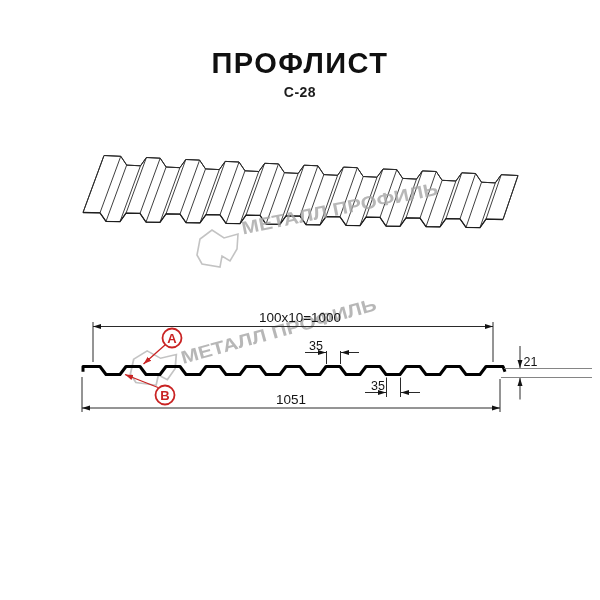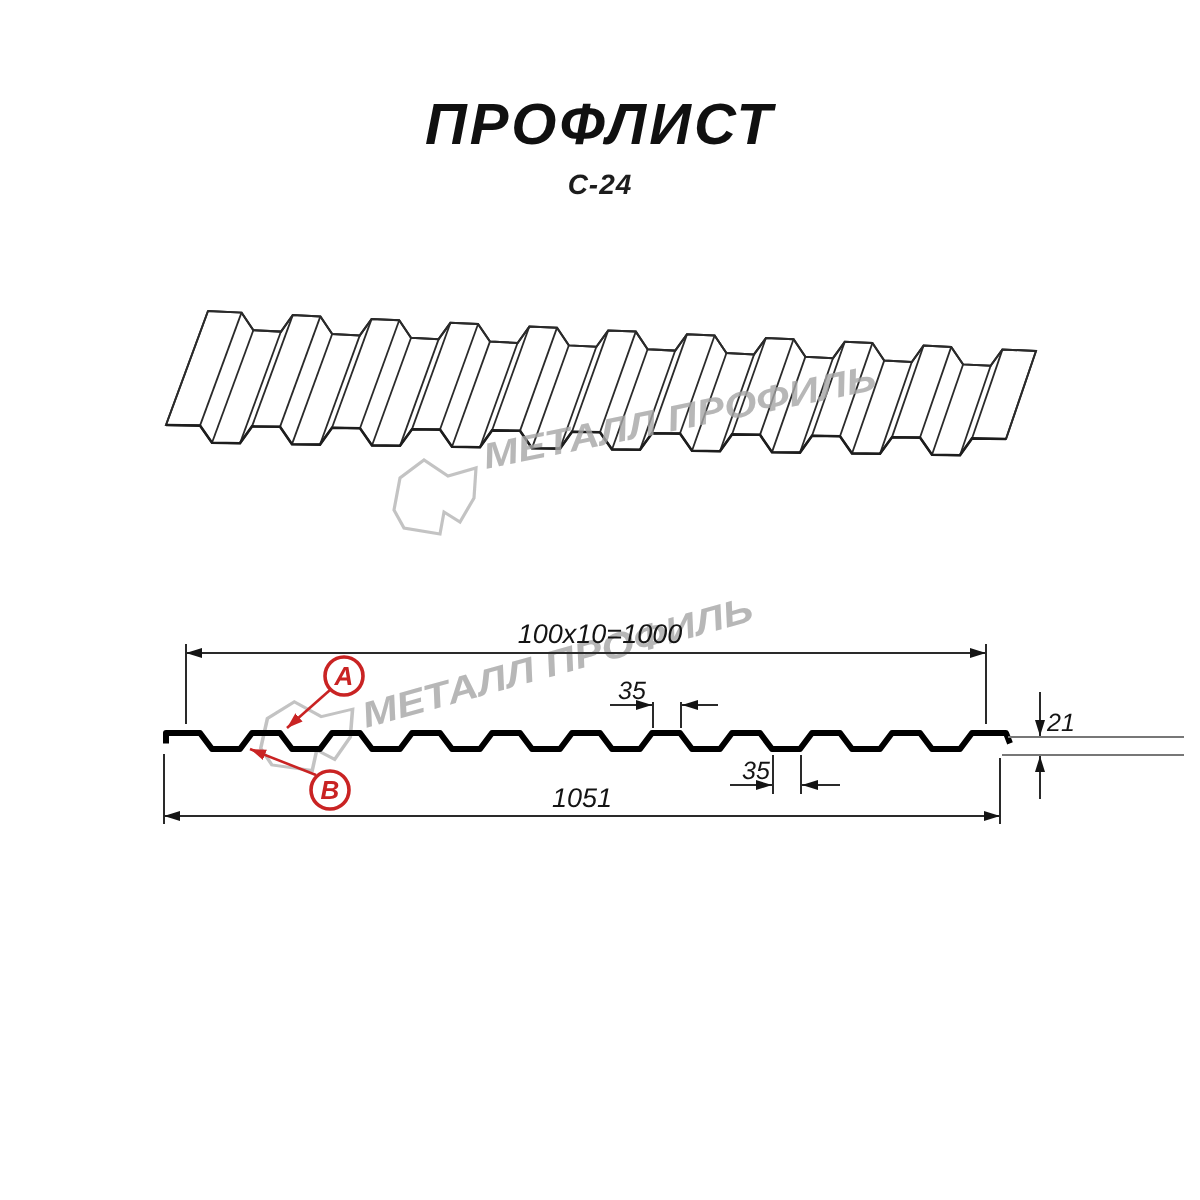--- a/index.html
+++ b/index.html
@@ -1,35 +1,35 @@
 <!DOCTYPE html>
 <html><head>
 <meta charset="utf-8">
 <style>
   html,body{margin:0;padding:0;background:#fff;}
   #stage{position:relative;width:600px;height:600px;background:#fff;overflow:hidden;
-         font-family:"Liberation Sans", sans-serif;font-style:italic;}
+         font-family:"Liberation Sans", sans-serif;}
   .title{position:absolute;left:0;top:47px;width:600px;text-align:center;
          font-size:29px;font-weight:bold;letter-spacing:1.5px;color:#101010;}
   .subtitle{position:absolute;left:0;top:84px;width:600px;text-align:center;
          font-size:14px;font-weight:bold;letter-spacing:.5px;color:#1c1c1c;}
   .footer{position:absolute;left:0;top:528px;width:600px;text-align:center;
          font-size:14px;font-weight:bold;letter-spacing:.8px;color:#262626;}
   svg{position:absolute;left:0;top:0;}
   text.dim{font-family:"Liberation Sans",sans-serif;font-size:12.5px;fill:#141414;}
   text.dimBig{font-family:"Liberation Sans",sans-serif;font-size:13.5px;fill:#141414;}
   text.ab{font-family:"Liberation Sans",sans-serif;font-size:13px;font-weight:bold;fill:#c92323;}
   text.wm{font-family:"Liberation Sans",sans-serif;font-size:18px;font-weight:bold;fill:#a6a6a6;}
 </style>
 </head>
 <body>
 
 <div id="stage">
   <div class="title">ПРОФЛИСТ</div>
-  <div class="subtitle">С-24</div>
+  <div class="subtitle">С-28</div>
 
   <svg width="600" height="600" viewBox="0 0 600 600">
     <defs>
       <marker id="arr" markerWidth="10" markerHeight="8" refX="8" refY="3.5" orient="auto-start-reverse" markerUnits="userSpaceOnUse">
         <path d="M0,1 L8,3.5 L0,6 Z" fill="#141414"></path>
       </marker>
       <marker id="arrR" markerWidth="10" markerHeight="8" refX="8" refY="3.5" orient="auto" markerUnits="userSpaceOnUse">
         <path d="M0,0.8 L8,3.5 L0,6.2 Z" fill="#c92323"></path>
       </marker>
     </defs>

